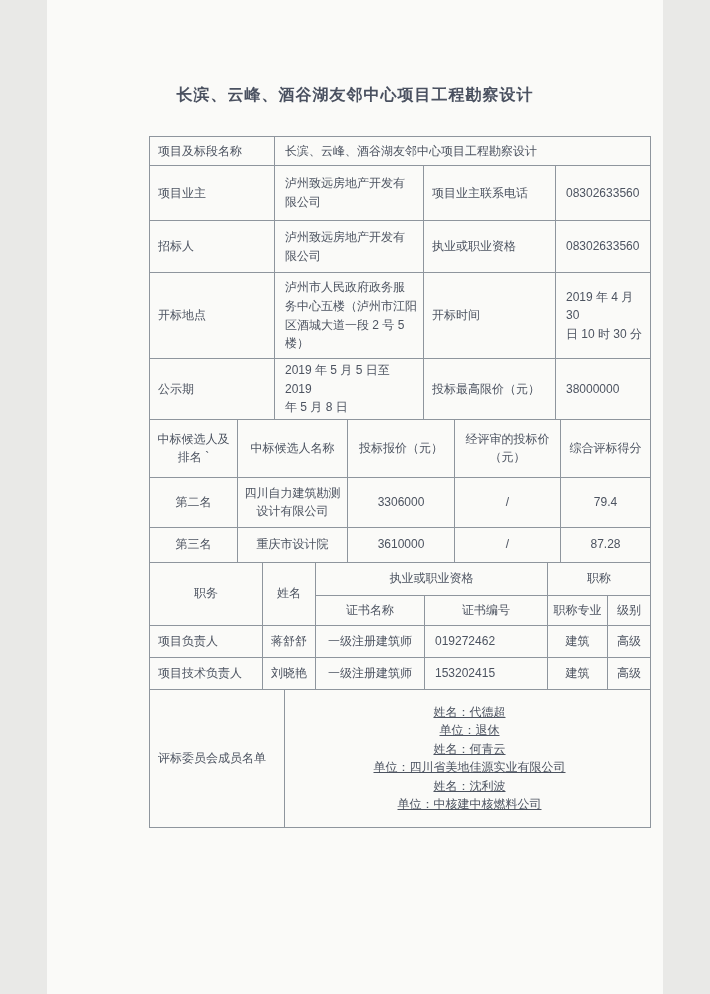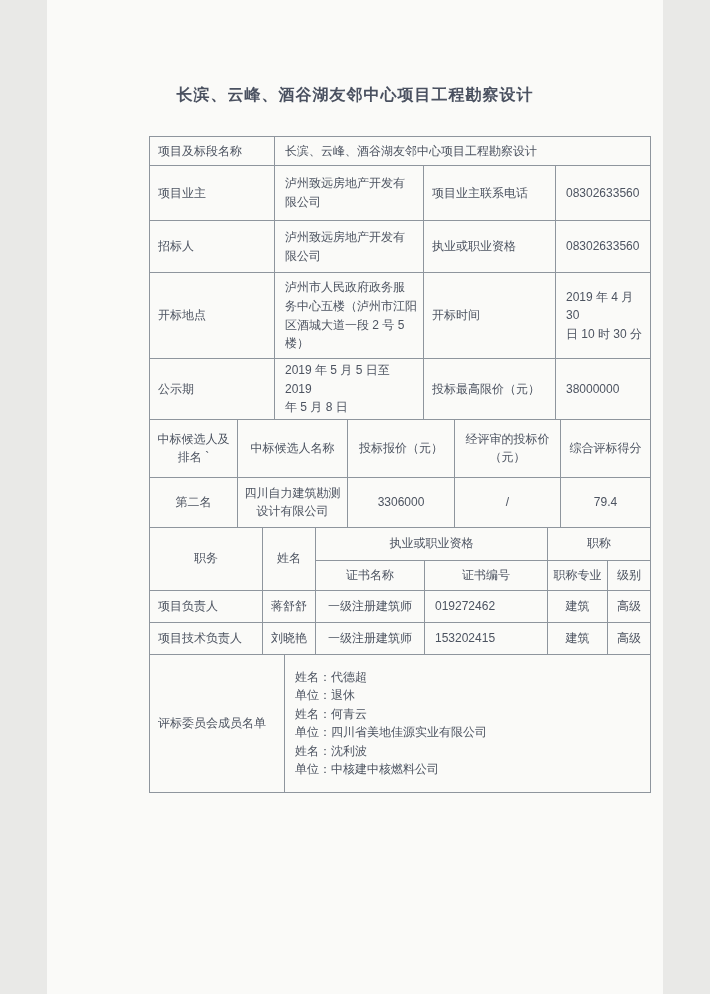--- a/index.html
+++ b/index.html
@@ -49,21 +49,21 @@
     border:1px solid var(--line);
     font-weight:normal;
     vertical-align:middle;
     line-height:1.55;
     overflow:hidden;
   }
   .lbl{text-align:left;padding:2px 4px 2px 8px;margin-top:16px;}
   .val{text-align:left;padding:2px 6px 2px 10px;}
   .ctr{text-align:center;padding:2px 2px;}
   .pre{white-space:pre-line;}
-  .mlist{padding:6px 6px 6px 10px;line-height:23px;text-align:left;vertical-align:middle;}
+  .mlist{padding:6px 6px 6px 10px;line-height:23px;text-align:center;vertical-align:middle;text-decoration:underline;}
   .mlist div{white-space:nowrap;}
 </style>
 </head>
 <body>
 
 <div class="page">
 
   <div class="title l1">长滨、云峰、酒谷湖友邻中心项目工程勘察设计</div>
 
   <div class="tablewrap">
@@ -132,20 +132,27 @@
 （元）</th>
         <th class="ctr">综合评标得分</th>
       </tr>
       <tr style="height:50px">
         <td class="ctr">第二名</td>
         <td class="ctr pre">四川自力建筑勘测
 设计有限公司</td>
         <td class="ctr">3306000</td>
         <td class="ctr">/</td>
         <td class="ctr">79.4</td>
+      </tr>
+      <tr style="height:35px">
+        <td class="ctr">第三名</td>
+        <td class="ctr">重庆市设计院</td>
+        <td class="ctr">3610000</td>
+        <td class="ctr">/</td>
+        <td class="ctr">87.28</td>
       </tr>
     </tbody>
       </table>
 
 
     <table class="t">
       <colgroup>
           <col style="width:113px">
           <col style="width:53px">
           <col style="width:109px">

